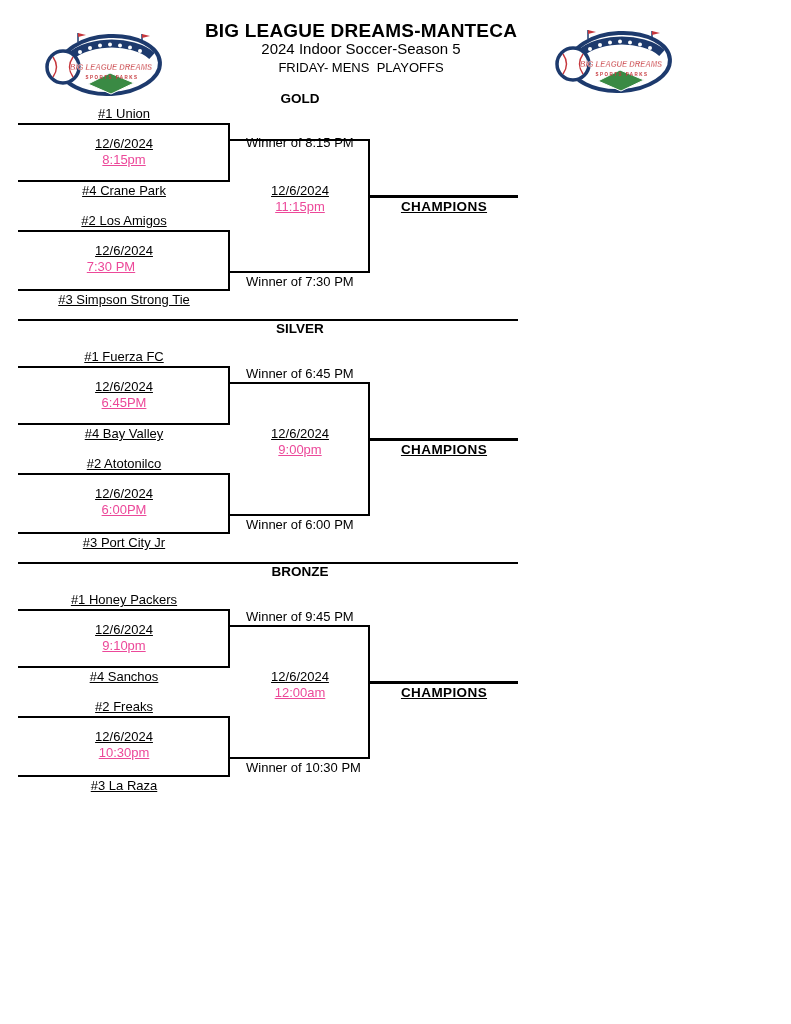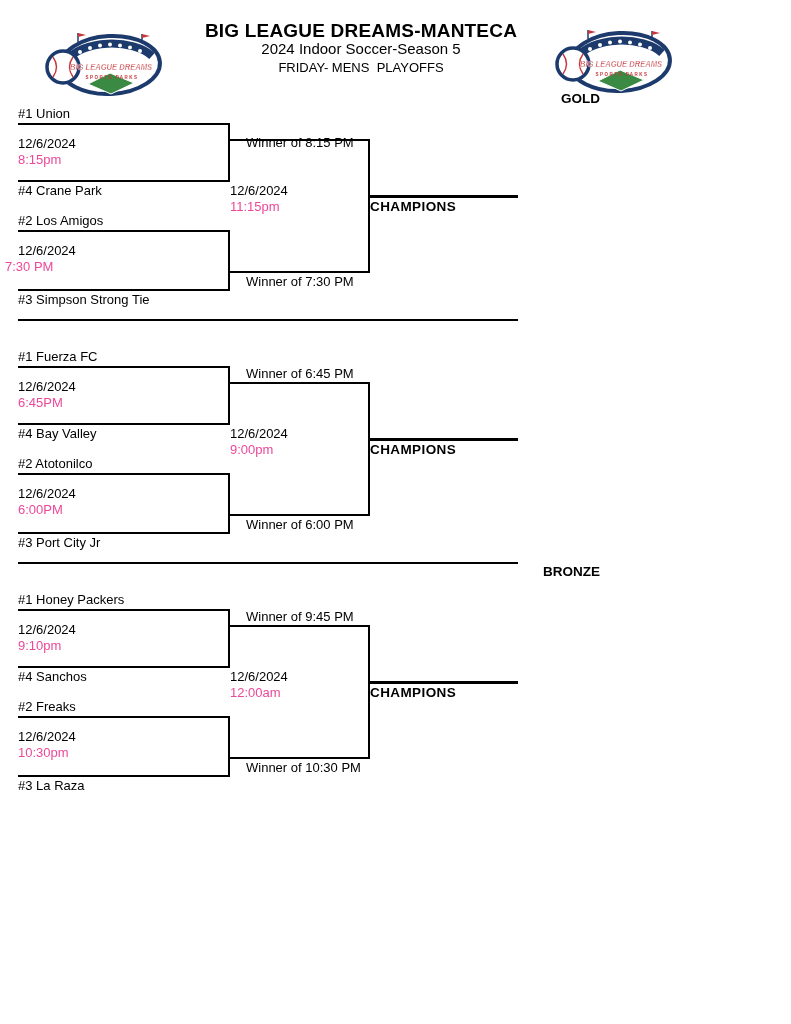--- a/index.html
+++ b/index.html
@@ -1,28 +1,28 @@
 <!DOCTYPE html>
 <html><head>
 <meta charset="utf-8">
 <style>
   html,body{margin:0;padding:0;background:#ffffff;}
   .page{position:relative;width:791px;height:1024px;background:#ffffff;overflow:hidden;
         font-family:"Liberation Sans",sans-serif;color:#000;margin-top:8px;}
   .t{position:absolute;font-size:13px;line-height:14px;white-space:nowrap;}
-  .ctr{white-space:normal;}
+  .ctr{text-align:center;white-space:normal;text-decoration:underline;}
   .red{color:#ec4899;}
   .box{position:absolute;box-sizing:border-box;border:2px solid #000;border-left:none;background:transparent;}
   .hline{position:absolute;background:#000;height:2px;}
   .champline{position:absolute;background:#000;height:3px;}
   .section{position:absolute;left:0;width:791px;height:0;}
   .title{position:absolute;left:0;width:722px;text-align:center;font-weight:bold;font-size:19px;line-height:19px;letter-spacing:.2px;}
   .sub1{position:absolute;left:0;width:722px;text-align:center;font-size:15px;line-height:16px;}
   .sub2{position:absolute;left:0;width:722px;text-align:center;font-size:13px;line-height:14px;white-space:pre;}
-  .heading{position:absolute;left:0;width:600px;text-align:right;font-weight:bold;font-size:13.5px;line-height:14px;}
+  .heading{position:absolute;left:0;width:600px;text-align:center;font-weight:bold;font-size:13.5px;line-height:14px;}
   .champ{font-weight:bold;font-size:13.5px;letter-spacing:.4px;}
   .logo{position:absolute;}
 </style>
 </head>
 <body>
 
 <div class="page">
 
   <div class="title" style="top:13px">BIG LEAGUE DREAMS-MANTECA</div>
   <div class="sub1" style="top:33px">2024 Indoor Soccer-Season 5</div>
@@ -79,20 +79,21 @@
       <circle cx="19" cy="39" r="16" fill="#ffffff" stroke="#1d3a6d" stroke-width="3.5"></circle>
       <path d="M9 29 Q16 39 9 49" fill="none" stroke="#c6373c" stroke-width="1.4"></path>
       <path d="M29 29 Q22 39 29 49" fill="none" stroke="#c6373c" stroke-width="1.4"></path>
     </g>
     <text x="67" y="42" text-anchor="middle" font-size="9" font-weight="bold" font-style="italic" fill="#c6373c" stroke="#ffffff" stroke-width="0.35" textLength="82" lengthAdjust="spacingAndGlyphs" font-family="Liberation Sans, sans-serif">BIG LEAGUE DREAMS</text>
     <text x="68" y="51" text-anchor="middle" font-size="4.5" font-weight="bold" letter-spacing="1.5" fill="#c6373c" font-family="Liberation Sans, sans-serif">SPORTS PARKS</text>
   </svg>
 
   <div class="heading" style="top:84px">GOLD</div>
   <div class="hline" style="left:18px;top:311px;width:500px"></div>
+  <div class="heading" style="top:314px">SILVER</div>
   <div class="hline" style="left:18px;top:554px;width:500px"></div>
   <div class="heading" style="top:557px">BRONZE</div>
 
   <div class="section" style="top:0px">
     <div class="t ctr" style="left:18px;top:99px;width:212px">#1 Union</div>
     <div class="box" style="left:18px;top:115px;width:212px;height:59px"></div>
     <div class="t ctr" style="left:18px;top:129px;width:212px">12/6/2024</div>
     <div class="t ctr red" style="left:18px;top:145px;width:212px">8:15pm</div>
     <div class="t ctr" style="left:18px;top:176px;width:212px">#4 Crane Park</div>
 

